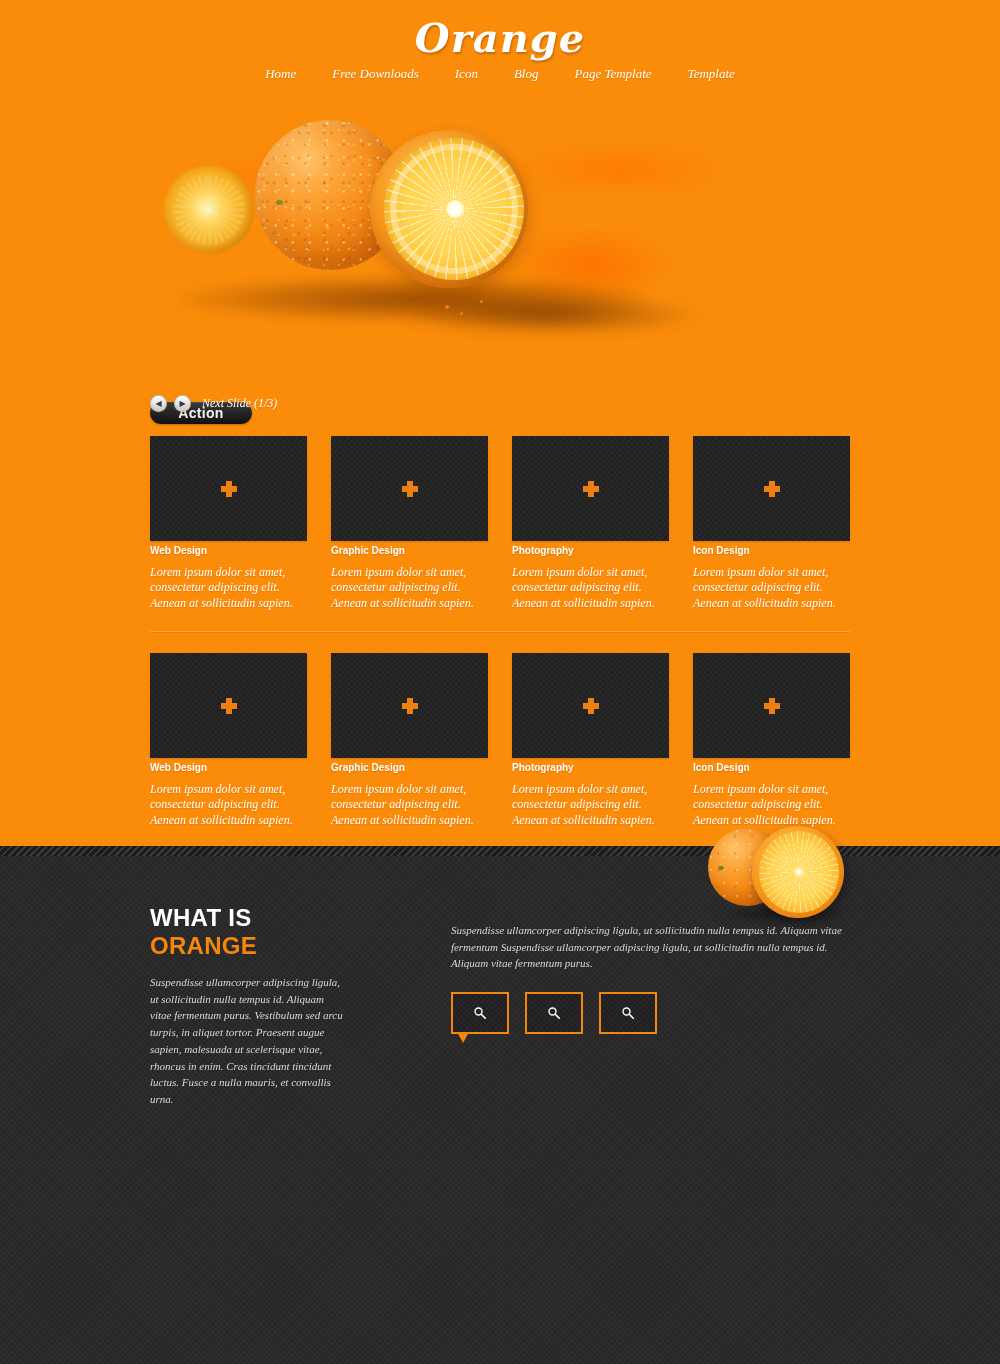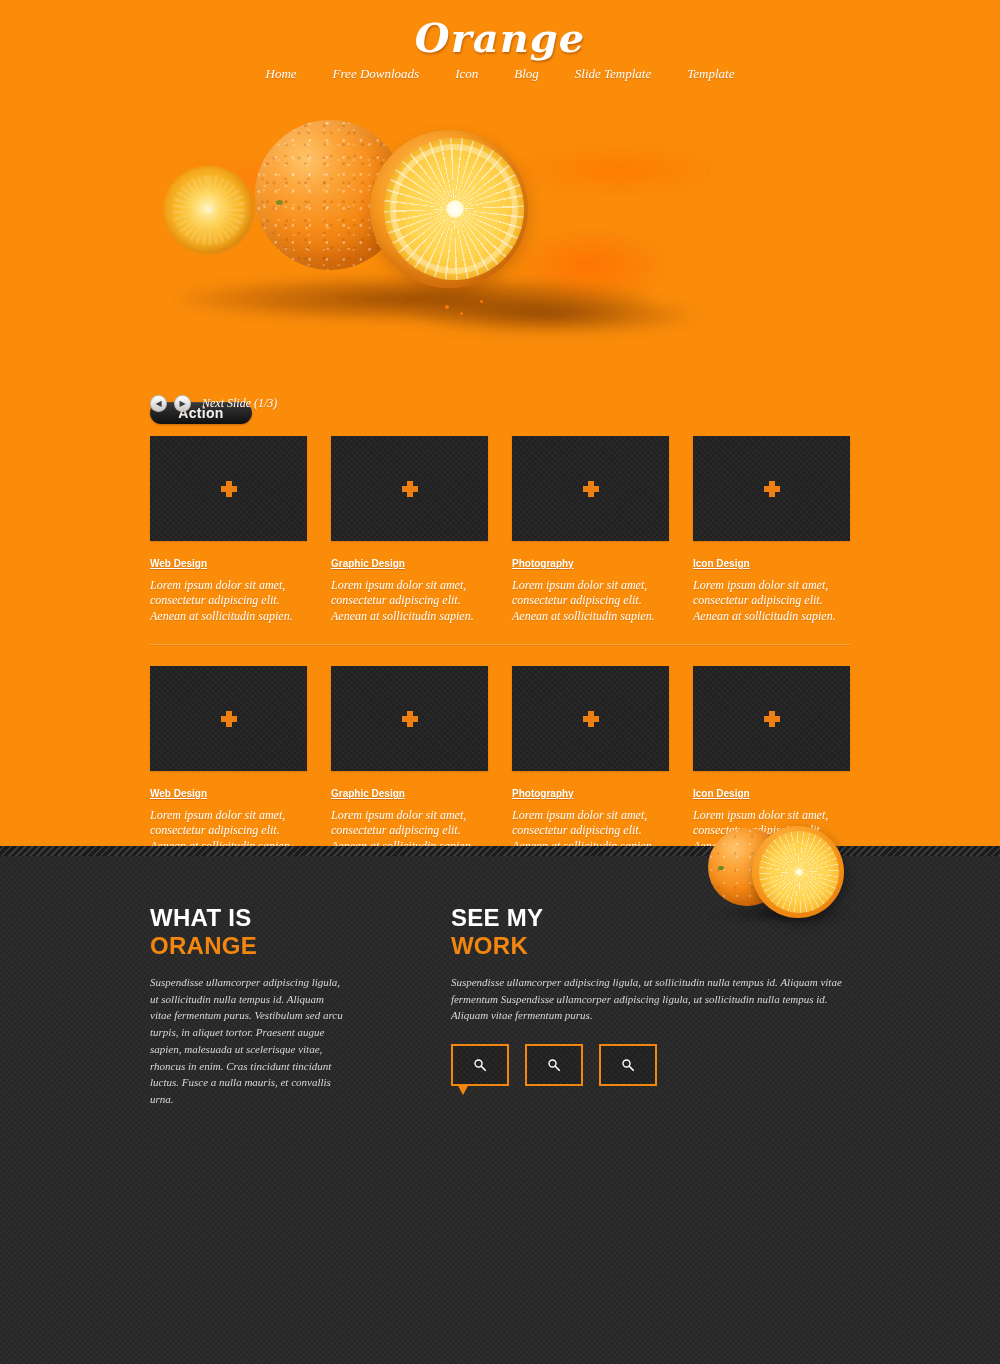--- a/index.html
+++ b/index.html
@@ -306,27 +306,26 @@
   }
   .plus-icon::before, .plus-icon::after {
     content: "";
     position: absolute;
     background: #ee7f12;
   }
   .plus-icon::before { left: 5px; top: 0; width: 6px; height: 16px; }
   .plus-icon::after  { left: 0; top: 5px; width: 16px; height: 6px; }
 
   .item-title {
-    margin-top: 17px;
+    margin-top: 4px;
     font-family: "Liberation Sans", sans-serif;
     font-size: 10px;
     font-weight: bold;
     color: #ffffff;
     text-shadow: 0 1px 1px rgba(150,70,0,.35);
-    text-decoration: underline;
   }
   .item-desc {
     margin-top: 9px;
     font-family: "Liberation Serif", serif;
     font-style: italic;
     font-size: 12px;
     line-height: 1.28;
     color: #ffffff;
     text-shadow: 0 1px 1px rgba(150,70,0,.30);
   }
@@ -492,21 +491,21 @@
 
   <div class="top-section">
 
     <div class="site-title">Orange</div>
 
     <nav class="main-nav">
       <a class="nav-item">Home</a>
       <a class="nav-item">Free Downloads</a>
       <a class="nav-item">Icon</a>
       <a class="nav-item">Blog</a>
-      <a class="nav-item">Slide Template</a>
+      <a class="nav-item">Page Template</a>
       <a class="nav-item">Template</a>
     </nav>
 
     <div class="hero">
       <div class="hero-art">
         <div class="splash"></div>
         <div class="shadow-blob"></div>
         <div class="shadow-blob2"></div>
         <div class="orange-half-back"></div>
         <div class="orange-whole"></div>
@@ -613,24 +612,20 @@
 
       <div class="col-left">
         <div class="sec-head">
           <span class="l1">WHAT IS</span>
           <span class="l2">ORANGE</span>
         </div>
         <p class="sec-body">Suspendisse ullamcorper adipiscing ligula, ut sollicitudin nulla tempus id. Aliquam vitae fermentum purus. Vestibulum sed arcu turpis, in aliquet tortor. Praesent augue sapien, malesuada ut scelerisque vitae, rhoncus in enim. Cras tincidunt tincidunt luctus. Fusce a nulla mauris, et convallis urna.</p>
       </div>
 
       <div class="col-right">
-        <div class="sec-head">
-          <span class="l1">SEE MY</span>
-          <span class="l2">WORK</span>
-        </div>
         <p class="sec-body">Suspendisse ullamcorper adipiscing ligula, ut sollicitudin nulla tempus id. Aliquam vitae fermentum Suspendisse ullamcorper adipiscing ligula, ut sollicitudin nulla tempus id. Aliquam vitae fermentum purus.</p>
 
         <div class="work-thumbs">
           <div class="work-thumb has-tail">
             <svg class="mag-icon" viewBox="0 0 16 16">
               <circle cx="6.3" cy="6.3" r="4" fill="none" stroke="#ffffff" stroke-width="1.6"></circle>
               <line x1="9.4" y1="9.4" x2="14" y2="14" stroke="#ffffff" stroke-width="1.9" stroke-linecap="round"></line>
             </svg>
           </div>
           <div class="work-thumb">

